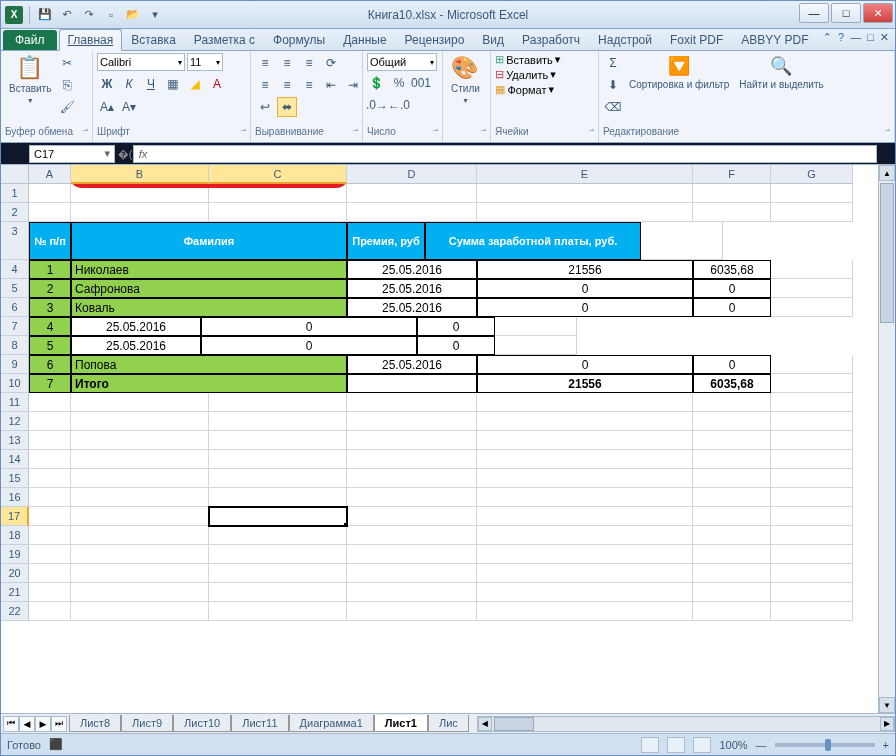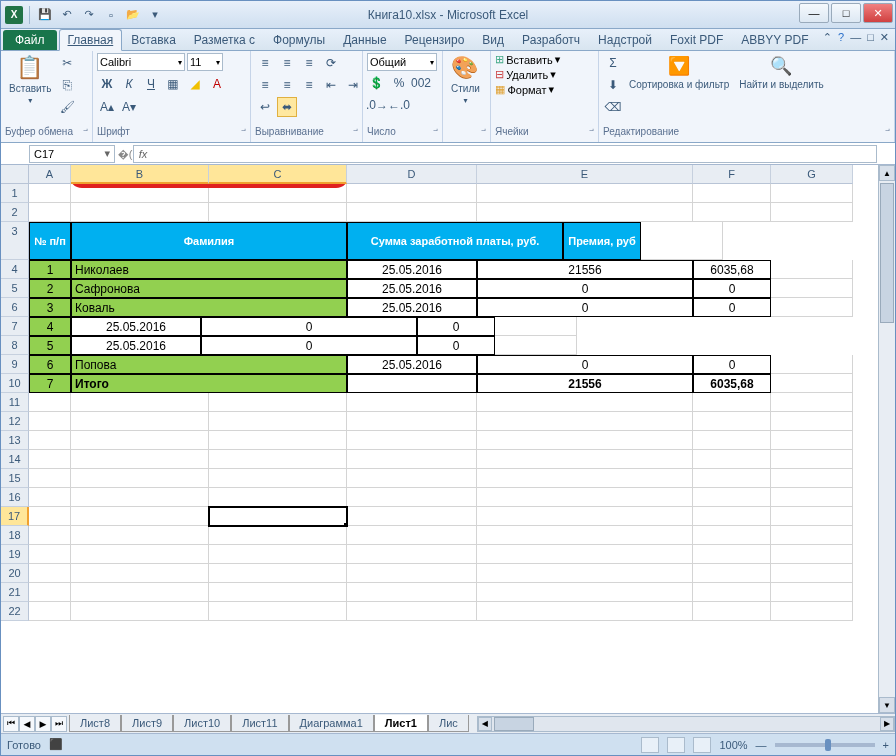--- a/index.html
+++ b/index.html
@@ -35,21 +35,21 @@
 .group-label::after { content: "⌐"; position: absolute; right: 0; font-size: 8px; transform: scaleX(-1) scaleY(-1); }
 .no-launcher::after { content: none; }
 .big-btn { display: flex; flex-direction: column; align-items: center; justify-content: center; padding: 2px 4px; cursor: pointer; text-align: center; font-size: 10px; color: #3b5a7a; gap: 2px; }
 .big-btn .ico { font-size: 22px; }
 .col { display: flex; flex-direction: column; gap: 2px; }
 .row { display: flex; gap: 2px; align-items: center; }
 .small-btn { width: 20px; height: 20px; display: flex; align-items: center; justify-content: center; cursor: pointer; font-size: 12px; color: #3b5a7a; }
 .combo { border: 1px solid #abc; background: #fff; height: 18px; font-size: 11px; padding: 0 2px; display: flex; align-items: center; }
 
 
-.formula-bar { height: 22px; background: #ffffff; display: flex; align-items: center; border-bottom: 1px solid #a6b8d0; }
+.formula-bar { height: 22px; background: #0f172a; display: flex; align-items: center; border-bottom: 1px solid #a6b8d0; }
 .name-box { width: 86px; background: #fff; border: 1px solid #abc; height: 18px; padding: 0 4px; display: flex; align-items: center; margin: 0 2px 0 28px; }
 .name-box .dd { margin-left: auto; color: #666; }
 .fx-area { display: flex; align-items: center; flex: 1; background: #fff; border: 1px solid #abc; height: 18px; margin-right: 18px; }
 .fx-btn { width: 18px; display: flex; justify-content: center; color: #666; font-style: italic; }
 
 
 .grid-wrap { flex: 1; display: flex; position: relative; background: #fff; overflow: hidden; }
 .corner { width: 28px; height: 19px; background: #e8edf3; border-right: 1px solid #b8c4d6; border-bottom: 1px solid #b8c4d6; }
 .col-headers { display: flex; height: 19px; }
 .col-h { background: #e8edf3; border-right: 1px solid #c6d0de; border-bottom: 1px solid #b8c4d6; text-align: center; font-size: 11px; color: #3b5a7a; line-height: 18px; cursor: pointer; }
@@ -225,21 +225,21 @@
     <div class="group" style="width:80px">
       <div class="group-body">
         <div class="col">
           <div class="combo" style="width:70px">
               <span>Общий</span>
               <span style="margin-left:auto;font-size:8px">▾</span>
             </div>
           <div class="row">
             <div class="small-btn">💲</div>
             <div class="small-btn">%</div>
-            <div class="small-btn">002</div>
+            <div class="small-btn">001</div>
           </div>
           <div class="row">
             <div class="small-btn">.0→</div>
             <div class="small-btn">←.0</div>
           </div>
         </div>
       </div>
       <div class="group-label">Число</div>
     </div>
 
@@ -351,22 +351,22 @@
               <div class="cell" style="width: 138px;"></div>
               <div class="cell" style="width: 138px;"></div>
               <div class="cell" style="width: 130px;"></div>
               <div class="cell" style="width: 216px;"></div>
               <div class="cell" style="width: 78px;"></div>
               <div class="cell" style="width: 82px;"></div>
             </div>
             <div class="cell-row" style="height: 38px;">
               <div class="cell hdr-cell" style="width: 42px;">№ п/п</div>
               <div class="cell hdr-cell" style="width: 276px;">Фамилия</div>
+              <div class="cell hdr-cell" style="width: 78px; white-space: normal;">Премия, руб</div>
               <div class="cell hdr-cell" style="width: 216px; white-space: normal;">Сумма заработной платы, руб.</div>
-              <div class="cell hdr-cell" style="width: 78px; white-space: normal;">Премия, руб</div>
               <div class="cell" style="width: 82px;"></div>
             </div>
             <div class="cell-row">
               <div class="cell green-cell" style="width: 42px;">1</div>
               <div class="cell green-cell left" style="width: 276px;">Николаев</div>
               <div class="cell data-cell" style="width: 130px;">25.05.2016</div>
               <div class="cell data-cell" style="width: 216px;">21556</div>
               <div class="cell data-cell" style="width: 78px;">6035,68</div>
               <div class="cell" style="width: 82px;"></div>
             </div>

